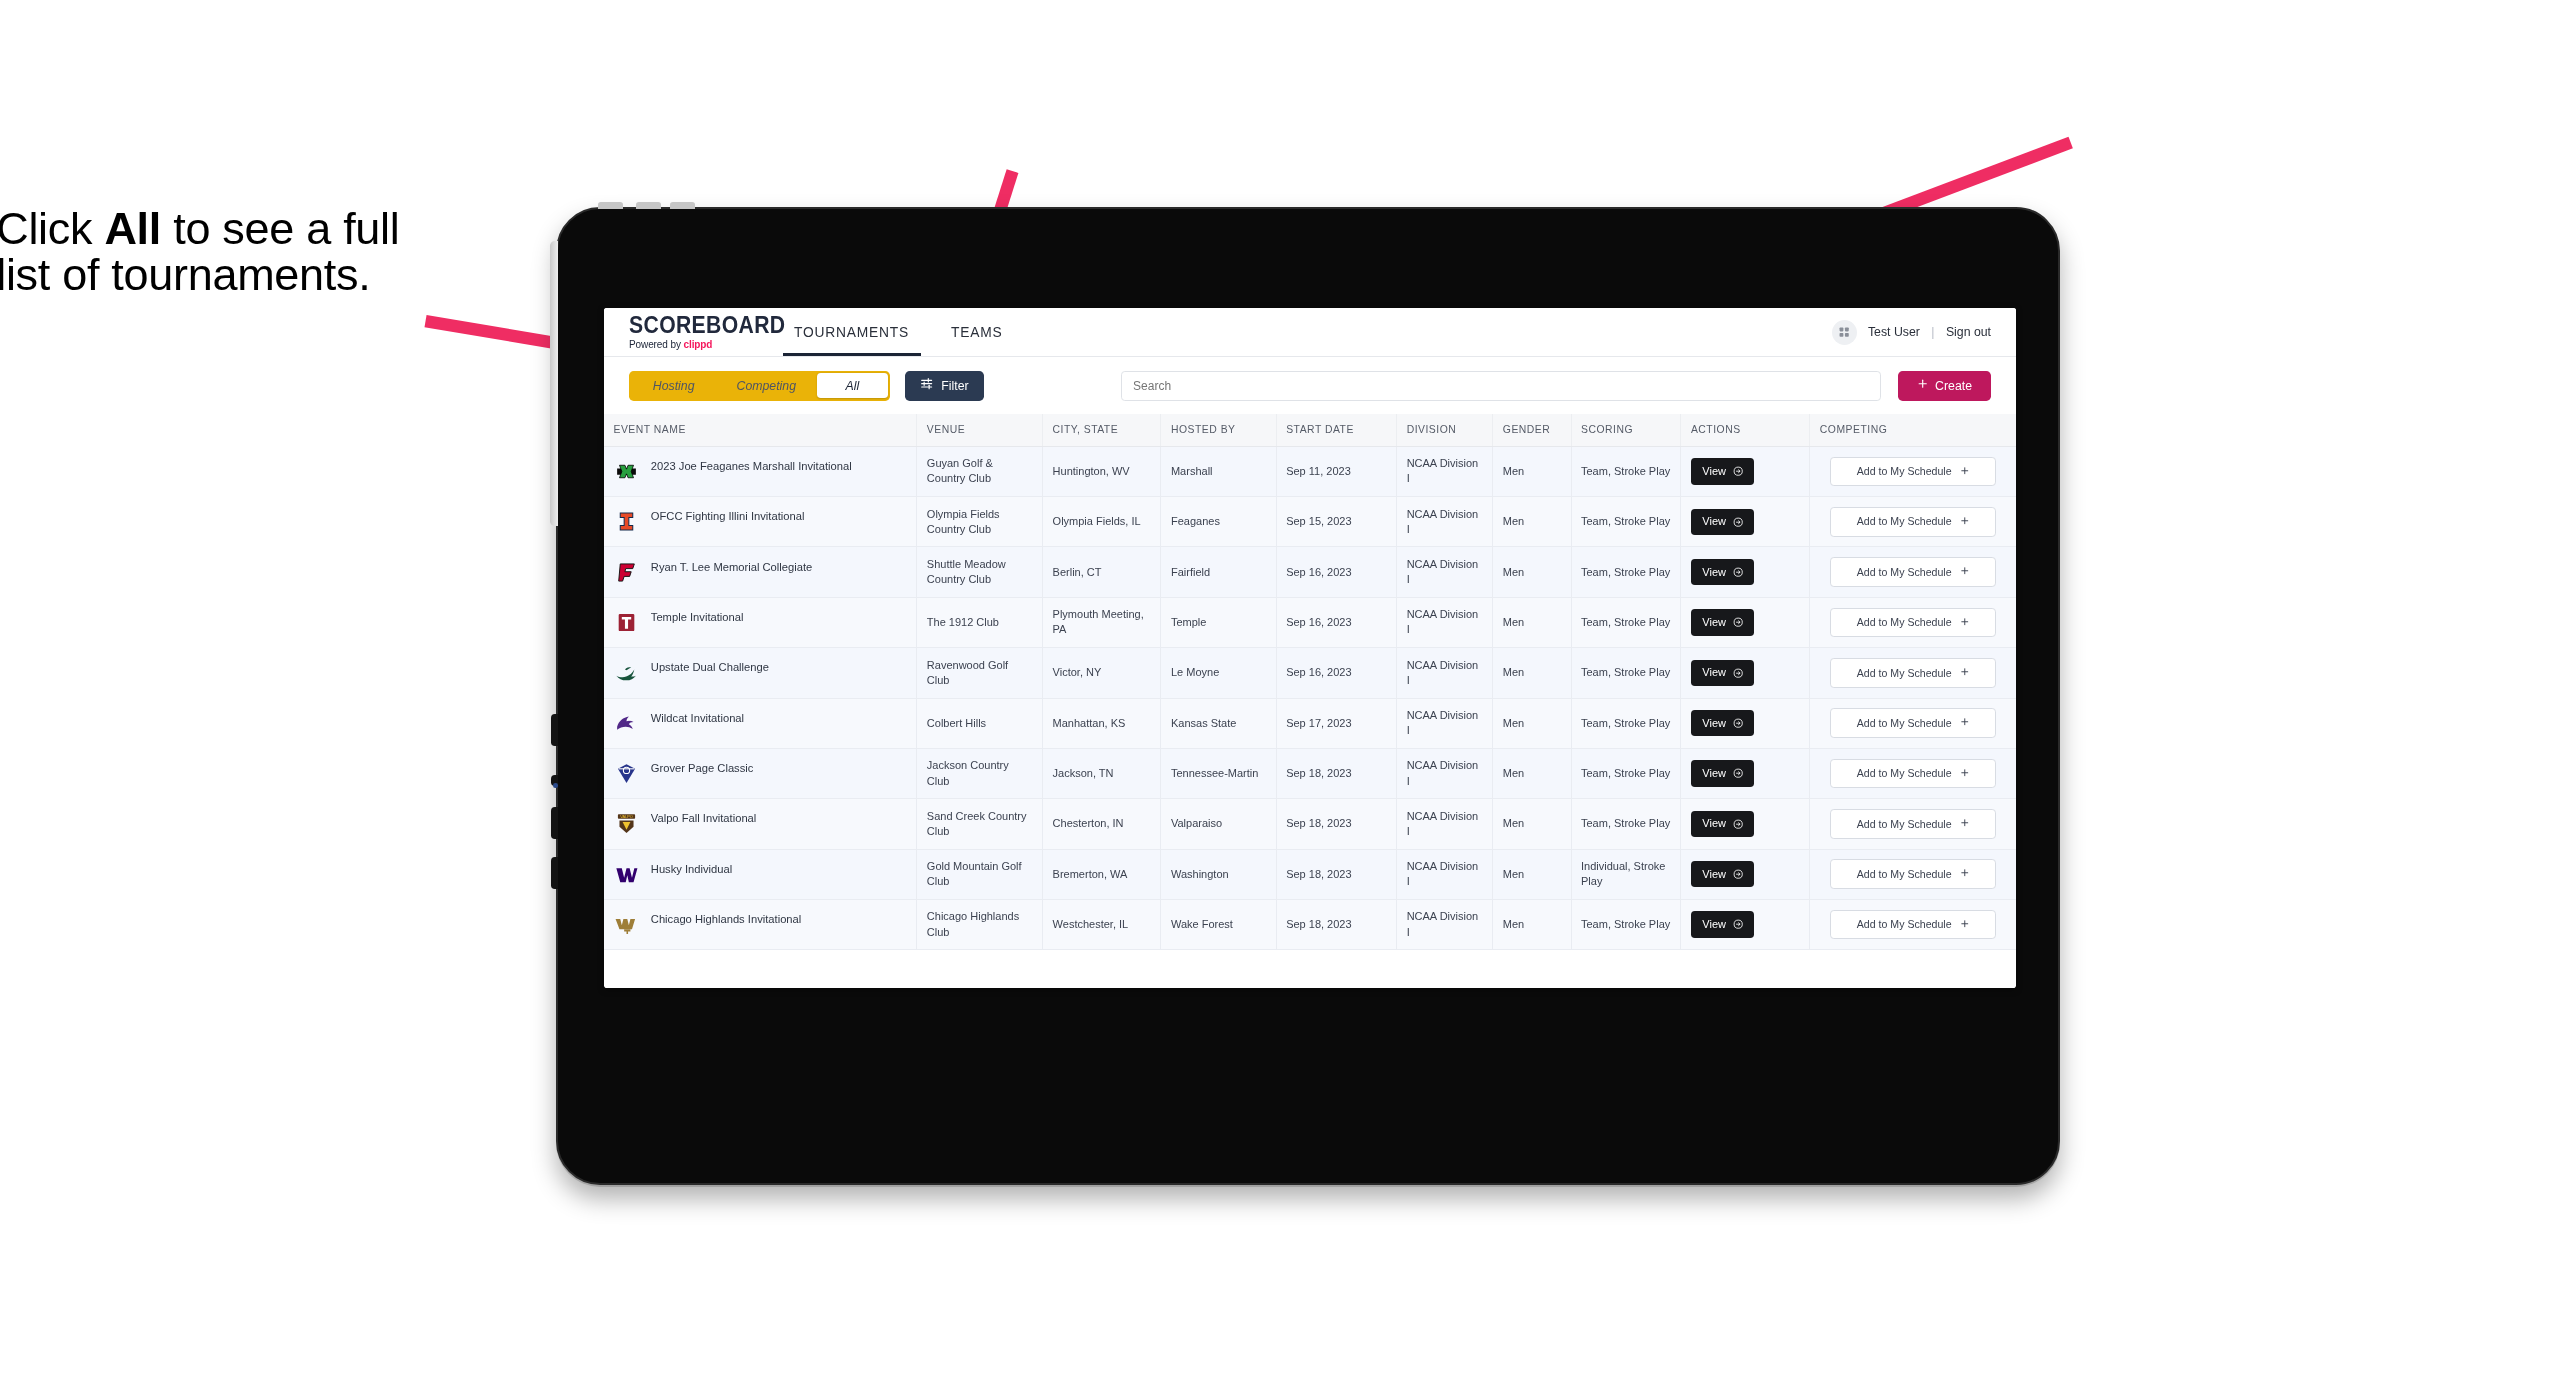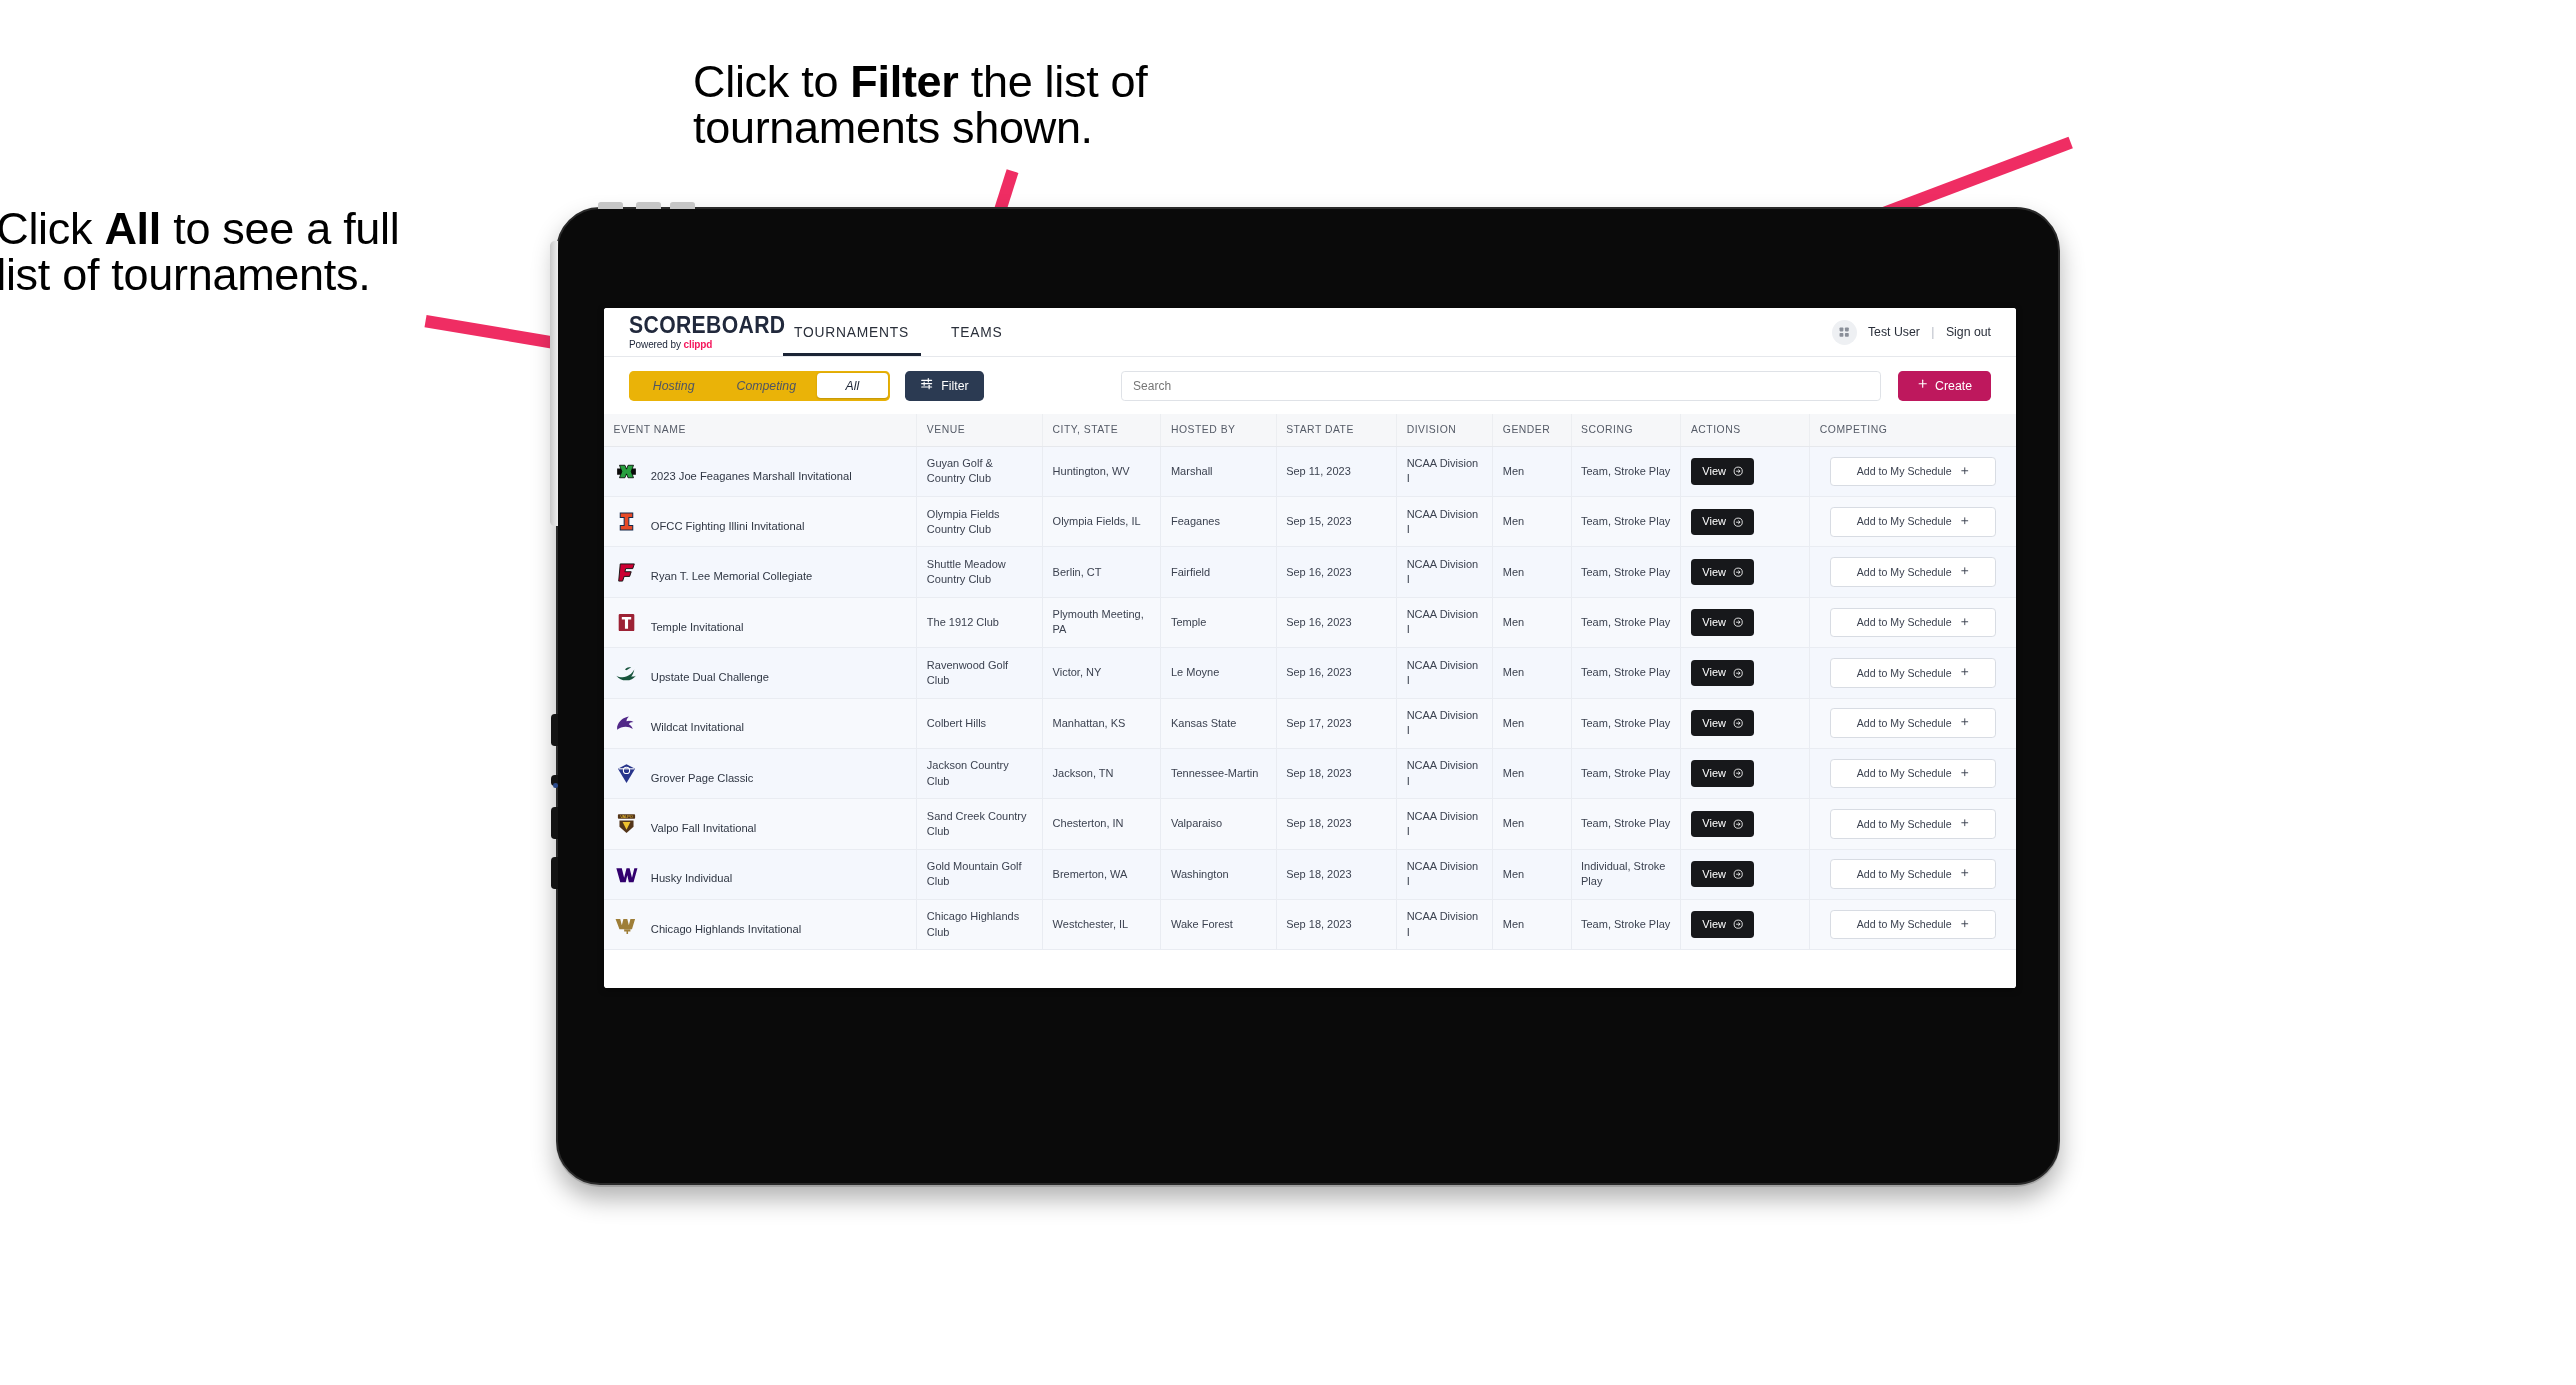--- a/index.html
+++ b/index.html
@@ -141,21 +141,21 @@
   }
   #tbl thead th:last-child { border-right:none; }
   #tbl tbody td {
     font-size:11px; color:#3c4250; padding:9.5px;
     border-bottom:0.9px solid #e9ecf2; border-right:0.9px solid #e9ecf2;
     vertical-align: middle; line-height: 1.38;
   }
   #tbl tbody td:last-child { border-right:none; }
   #tbl tbody tr { background:#f4f7fd; }
   #tbl tbody tr:nth-child(even) { background:#f7f9fd; }
-  .evt { display:flex; align-items:flex-end; gap:12.3px; }
+  .evt { display:flex; align-items:flex-start; gap:12.3px; }
   .evt-name { color:#2f3643; font-size:11.2px; }
   .logo { width:25px; height:25px; flex: 0 0 25px; display:block; }
   .view-btn {
     background:#17181b; color:#fff; border-radius:3.8px; font-size:11px;
     display:inline-flex; align-items:center; gap:6.6px; padding:5.7px 11.4px;
   }
   .ring { width:10.4px; height:10.4px; display:block; }
   .add-btn {
     border:0.9px solid #d8dce3; background:#fff; color:#3c4250; border-radius:3.8px;
     font-size:10.6px; display:flex; align-items:center; justify-content:center; gap:8.5px;
@@ -164,23 +164,20 @@
   .c-name{width:296px;} .c-venue{width:119px;} .c-city{width:112px;}
   .c-host{width:109px;} .c-date{width:114px;} .c-div{width:91px;}
   .c-gen{width:74px;} .c-score{width:104px;} .c-act{width:122px;} .c-comp{width:195px;}
 </style>
 </head>
 <body>
 <div id="stage">
 
 <div class="anno" id="anno-left">
   <span>Click </span><b>All</b><span> to see a full list of tournaments.</span>
-</div>
-<div class="anno" id="anno-filter">
-  <span>Click to </span><b>Filter</b><span> the list of tournaments shown.</span>
 </div>
 
 <svg class="arrow-svg" viewBox="0 0 2712 1459">
   <defs>
     <marker id="ah" markerWidth="5" markerHeight="5" refX="2.6" refY="2.5" orient="auto">
       <path d="M0,0 L5,2.5 L0,5 z" fill="#ef2d63"></path>
     </marker>
   </defs>
   <line x1="448" y1="338" x2="840" y2="404" stroke="#ef2d63" stroke-width="13" marker-end="url(#ah)"></line>
   <line x1="1066" y1="180" x2="1000" y2="388" stroke="#ef2d63" stroke-width="13" marker-end="url(#ah)"></line>

